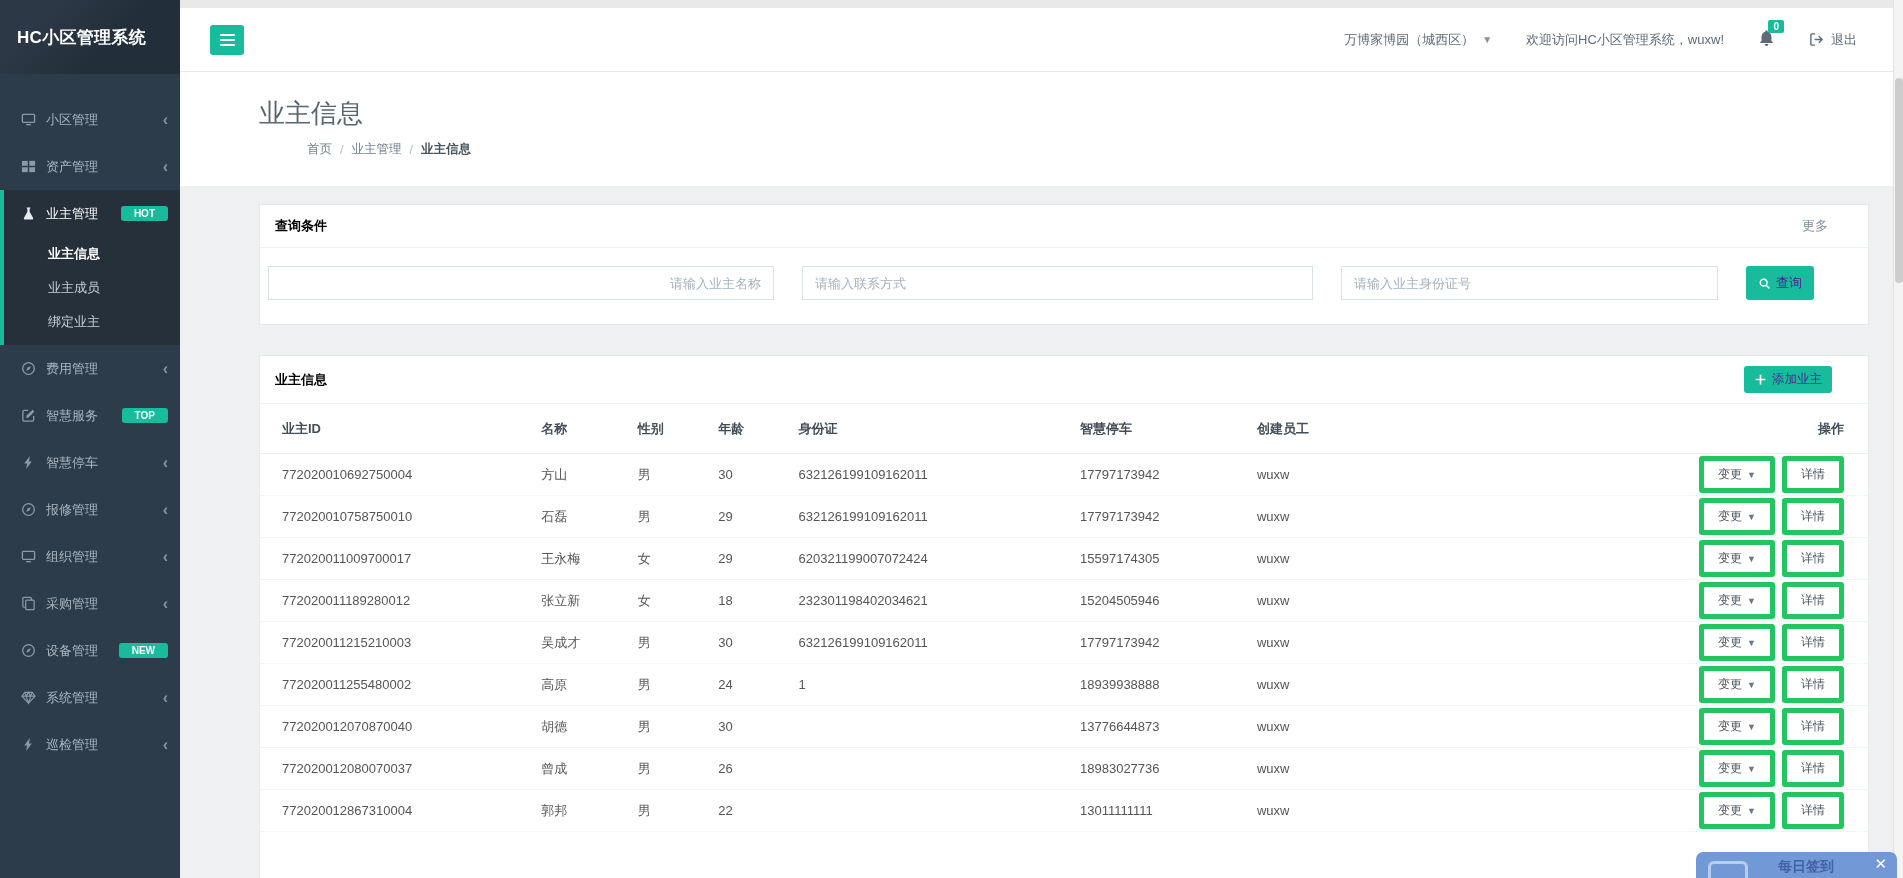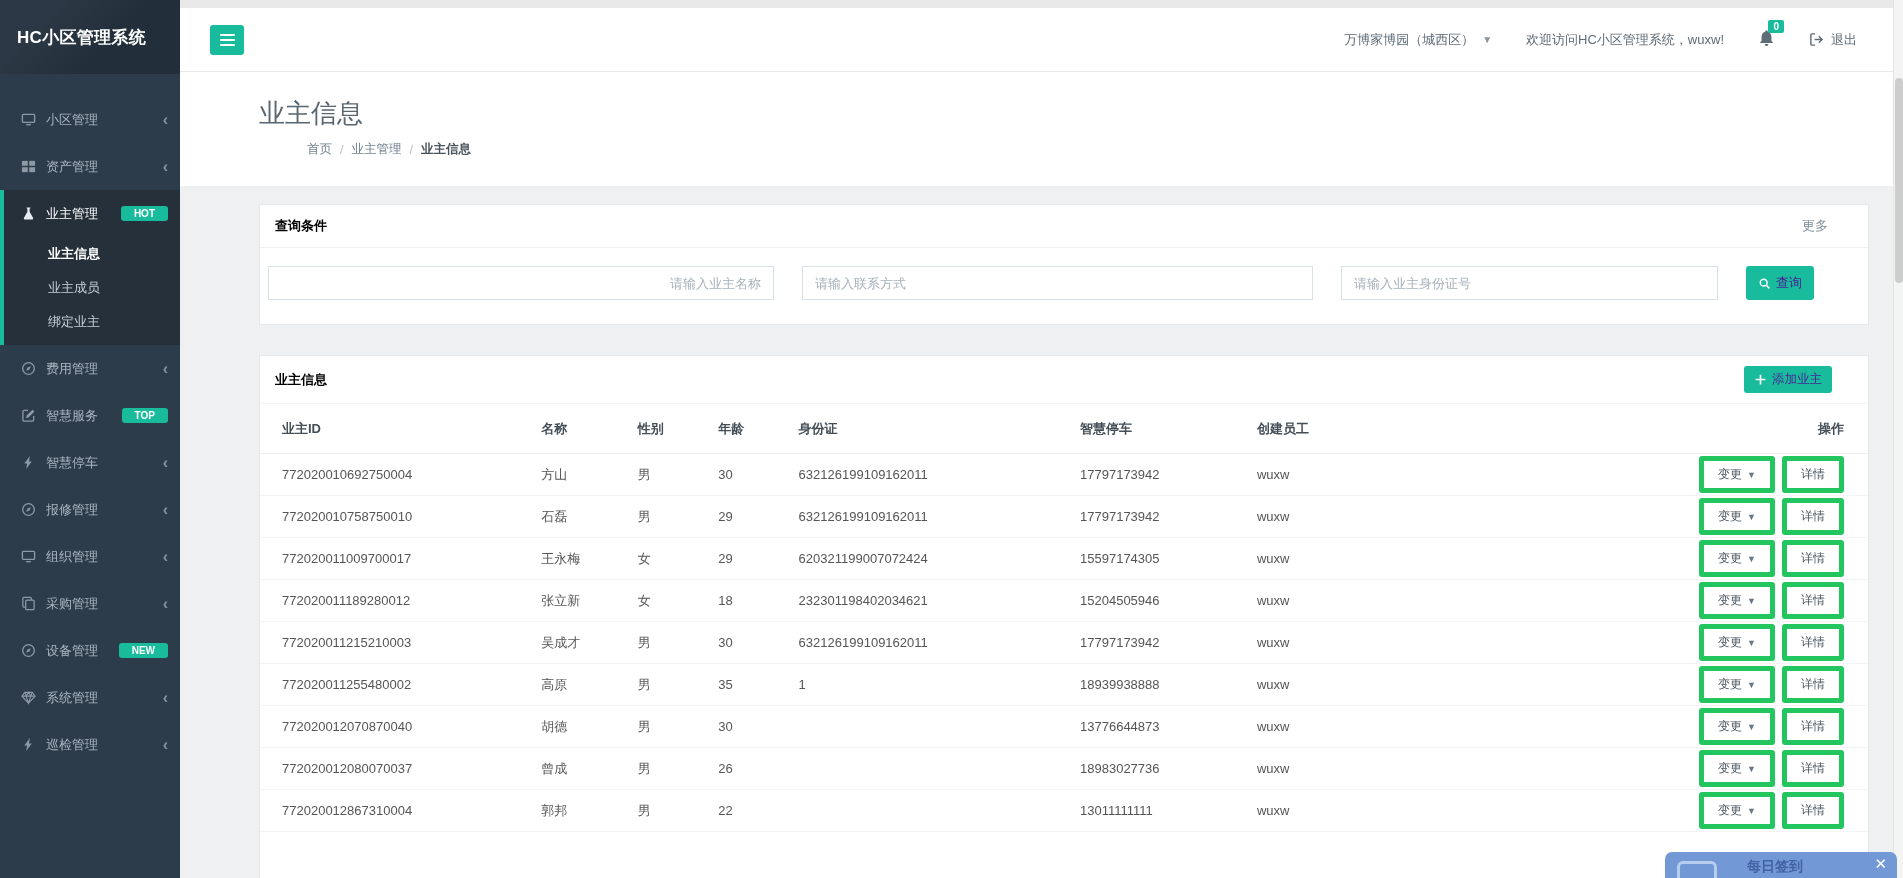--- a/index.html
+++ b/index.html
@@ -71,21 +71,21 @@
   th.actions, td.actions { text-align:right; padding-right:24px; }
   .btn-mini { display:inline-flex; align-items:center; gap:5px; border:5px solid #22c55e; background:#fff; border-radius:3px; padding:5px 14px; font-size:12px; color:#4a5560; cursor:pointer; font-family:inherit; }
   .btn-mini + .btn-mini { margin-left:7px; }
   .caret-xs { font-size:9px; color:#6b7680; }
 
   
   .vscroll { position:fixed; top:0; right:0; bottom:0; width:10px; background:#f4f4f4; border-left:1px solid #e2e2e2; z-index:60; }
   .vthumb { position:absolute; top:78px; left:1px; width:8px; height:205px; background:#cdcdcd; border-radius:4px; cursor:pointer; }
 
   
-  .toast { position:fixed; right:6px; bottom:0; width:232px; height:26px; background:rgba(106,146,212,.95); border-radius:7px 7px 0 0; z-index:70; overflow:hidden; }
+  .toast { position:fixed; right:6px; bottom:0; width:201px; height:26px; background:rgba(106,146,212,.95); border-radius:7px 7px 0 0; z-index:70; overflow:hidden; }
   .toast-icon { position:absolute; left:12px; top:9px; width:40px; height:30px; border:3px solid rgba(205,223,248,.75); border-radius:6px; }
   .toast-text { position:absolute; left:82px; top:6px; font-size:14px; font-weight:bold; color:rgba(40,70,140,.65); }
   .toast-close { position:absolute; right:10px; top:4px; color:#fff; font-size:15px; font-weight:bold; cursor:pointer; line-height:1; }
 </style>
 </head>
 <body>
 
 <div class="top-strip"></div>
 
 <aside class="sidebar">
@@ -400,21 +400,21 @@
                   <span>变更</span>
                   <span class="caret-xs">▼</span>
                 </button><button class="btn-mini">
                   <span>详情</span>
                 </button></td>
             </tr>
             <tr>
               <td class="first">772020011255480002</td>
               <td>高原</td>
               <td>男</td>
-              <td>35</td>
+              <td>24</td>
               <td>1</td>
               <td>18939938888</td>
               <td>wuxw</td>
               <td class="actions"><button class="btn-mini">
                   <span>变更</span>
                   <span class="caret-xs">▼</span>
                 </button><button class="btn-mini">
                   <span>详情</span>
                 </button></td>
             </tr>

